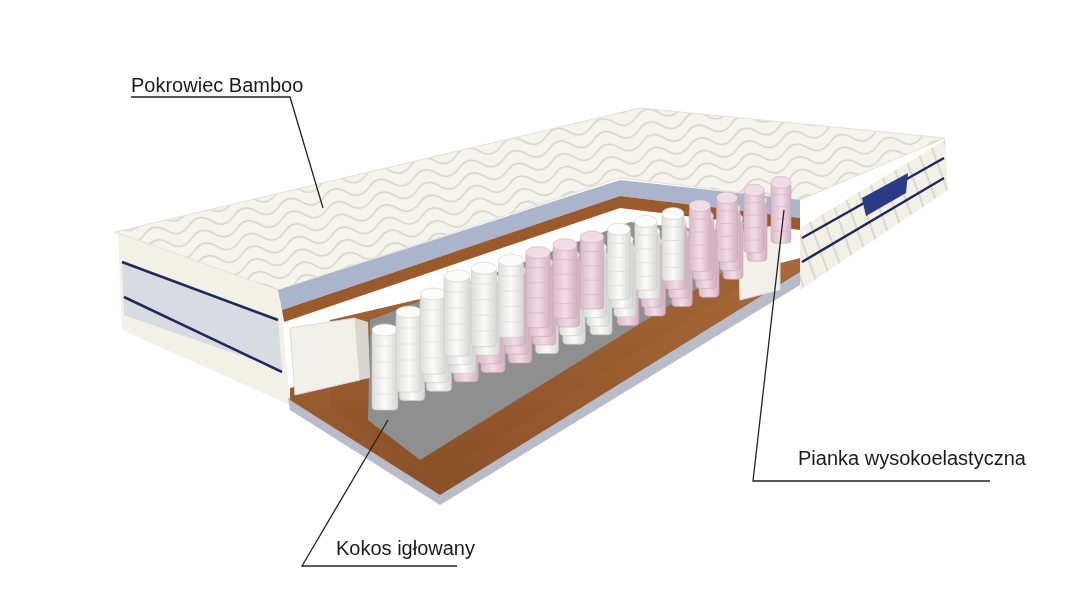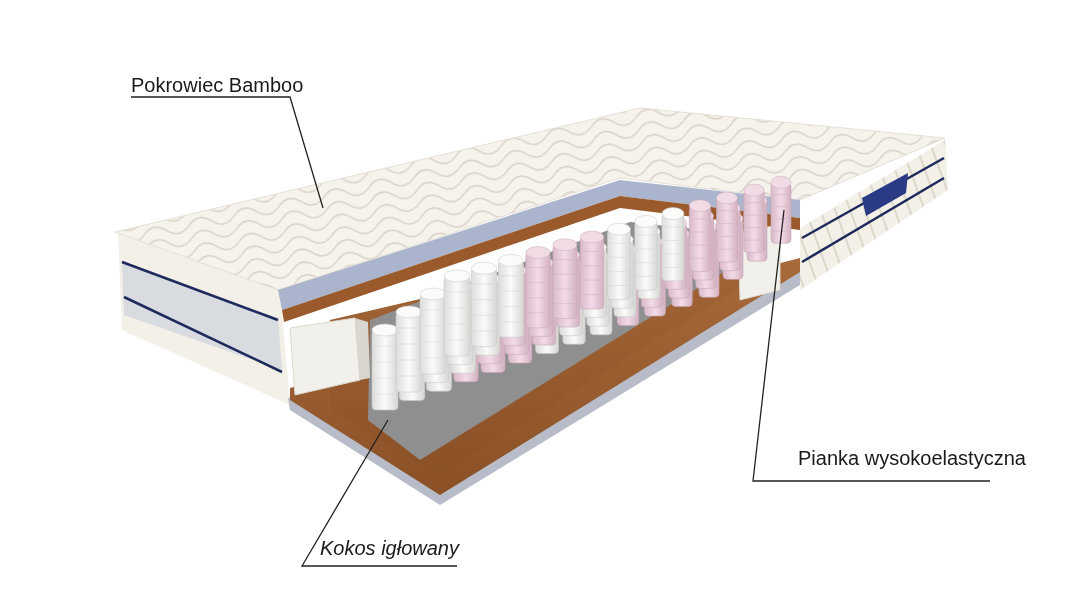--- a/index.html
+++ b/index.html
@@ -3,21 +3,21 @@
 <meta charset="utf-8">
 <style>
   html, body { margin: 0; padding: 0; background: #ffffff; }
   body { width: 1067px; height: 600px; position: relative; overflow: hidden;
          font-family: "Liberation Sans", sans-serif; }
   #stage { position: absolute; left: 0; top: 0; width: 1067px; height: 600px; }
   .label { position: absolute; font-size: 20px; color: #1a1a1a; white-space: nowrap;
            font-family: "Liberation Sans", sans-serif; line-height: 18px; }
   #lbl-bamboo { left: 131px; top: 76px; }
   #lbl-pianka { left: 779px; top: 449px; margin-left: 19px; }
-  #lbl-kokos  { left: 320px; top: 539px; font-style: italic; }
+  #lbl-kokos  { left: 336px; top: 539px; }
 </style>
 </head>
 <body>
 
 <div id="stage">
   <svg width="1067" height="600" viewBox="0 0 1067 600" xmlns="http://www.w3.org/2000/svg">
     <defs>
       <pattern id="quilt" width="46" height="26" patternUnits="userSpaceOnUse" patternTransform="rotate(-12)">
         <rect width="46" height="26" fill="#f6f3ec"></rect>
         <path d="M0 13 Q11 2 23 13 Q34 24 46 13" fill="none" stroke="#d6d0c4" stroke-width="1.3"></path>

